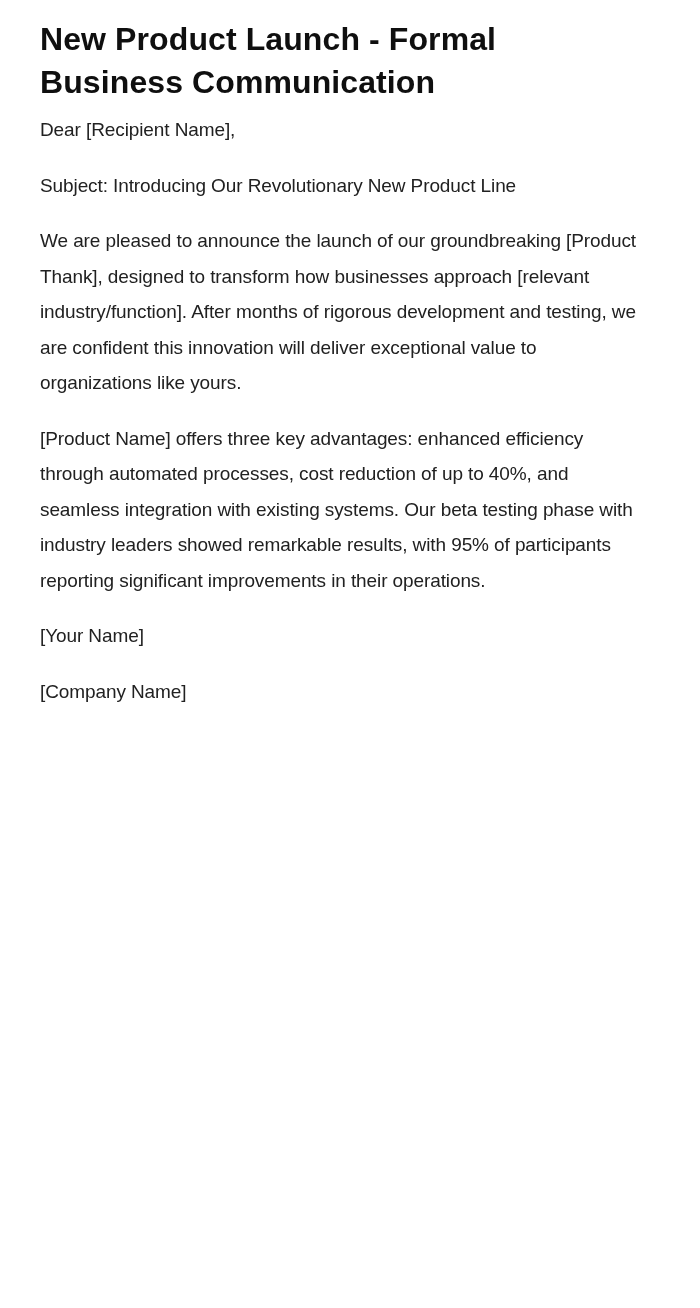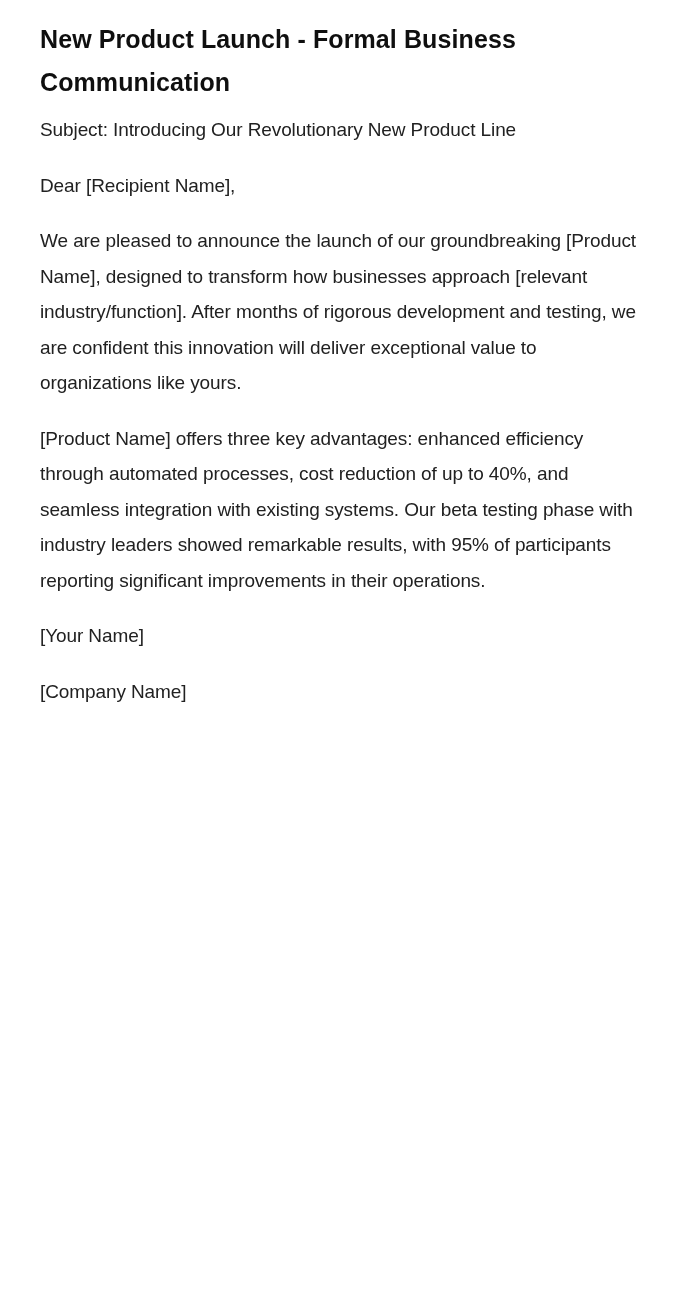--- a/index.html
+++ b/index.html
@@ -10,21 +10,21 @@
   .page {
     width: 700px;
     min-height: 1308px;
     box-sizing: border-box;
     background: #ffffff;
     padding: 18px 64px 60px 40px;
     font-family: "Liberation Sans", sans-serif;
   }
   .doc-title {
     font-family: "Liberation Sans", sans-serif;
-    font-size: 25px;
+    font-size: 32px;
     line-height: 43px;
     font-weight: 700;
     color: #0f0f0f;
     margin: 0 0 8px 0;
     letter-spacing: 0.1px;
   }
   .para {
     font-family: "Liberation Sans", sans-serif;
     font-size: 19px;
     line-height: 35.5px;
@@ -37,25 +37,25 @@
     margin-bottom: 16px;
   }
 </style>
 </head>
 <body>
 
 <div class="page">
 
   <h1 class="doc-title">New Product Launch - Formal Business Communication</h1>
 
+  <p class="para">Dear [Recipient Name],</p>
+
   <p class="para">Subject: Introducing Our Revolutionary New Product Line</p>
 
-  <p class="para">Dear [Recipient Name],</p>
-
-  <p class="para">We are pleased to announce the launch of our groundbreaking [Product Name], designed to transform how businesses approach [relevant industry/function]. After months of rigorous development and testing, we are confident this innovation will deliver exceptional value to organizations like yours.</p>
+  <p class="para">We are pleased to announce the launch of our groundbreaking [Product Thank], designed to transform how businesses approach [relevant industry/function]. After months of rigorous development and testing, we are confident this innovation will deliver exceptional value to organizations like yours.</p>
 
   <p class="para">[Product Name] offers three key advantages: enhanced efficiency through automated processes, cost reduction of up to 40%, and seamless integration with existing systems. Our beta testing phase with industry leaders showed remarkable results, with 95% of participants reporting significant improvements in their operations.</p>
 
 
 
 
 
   <p class="para">[Your Name]</p>
 
 

